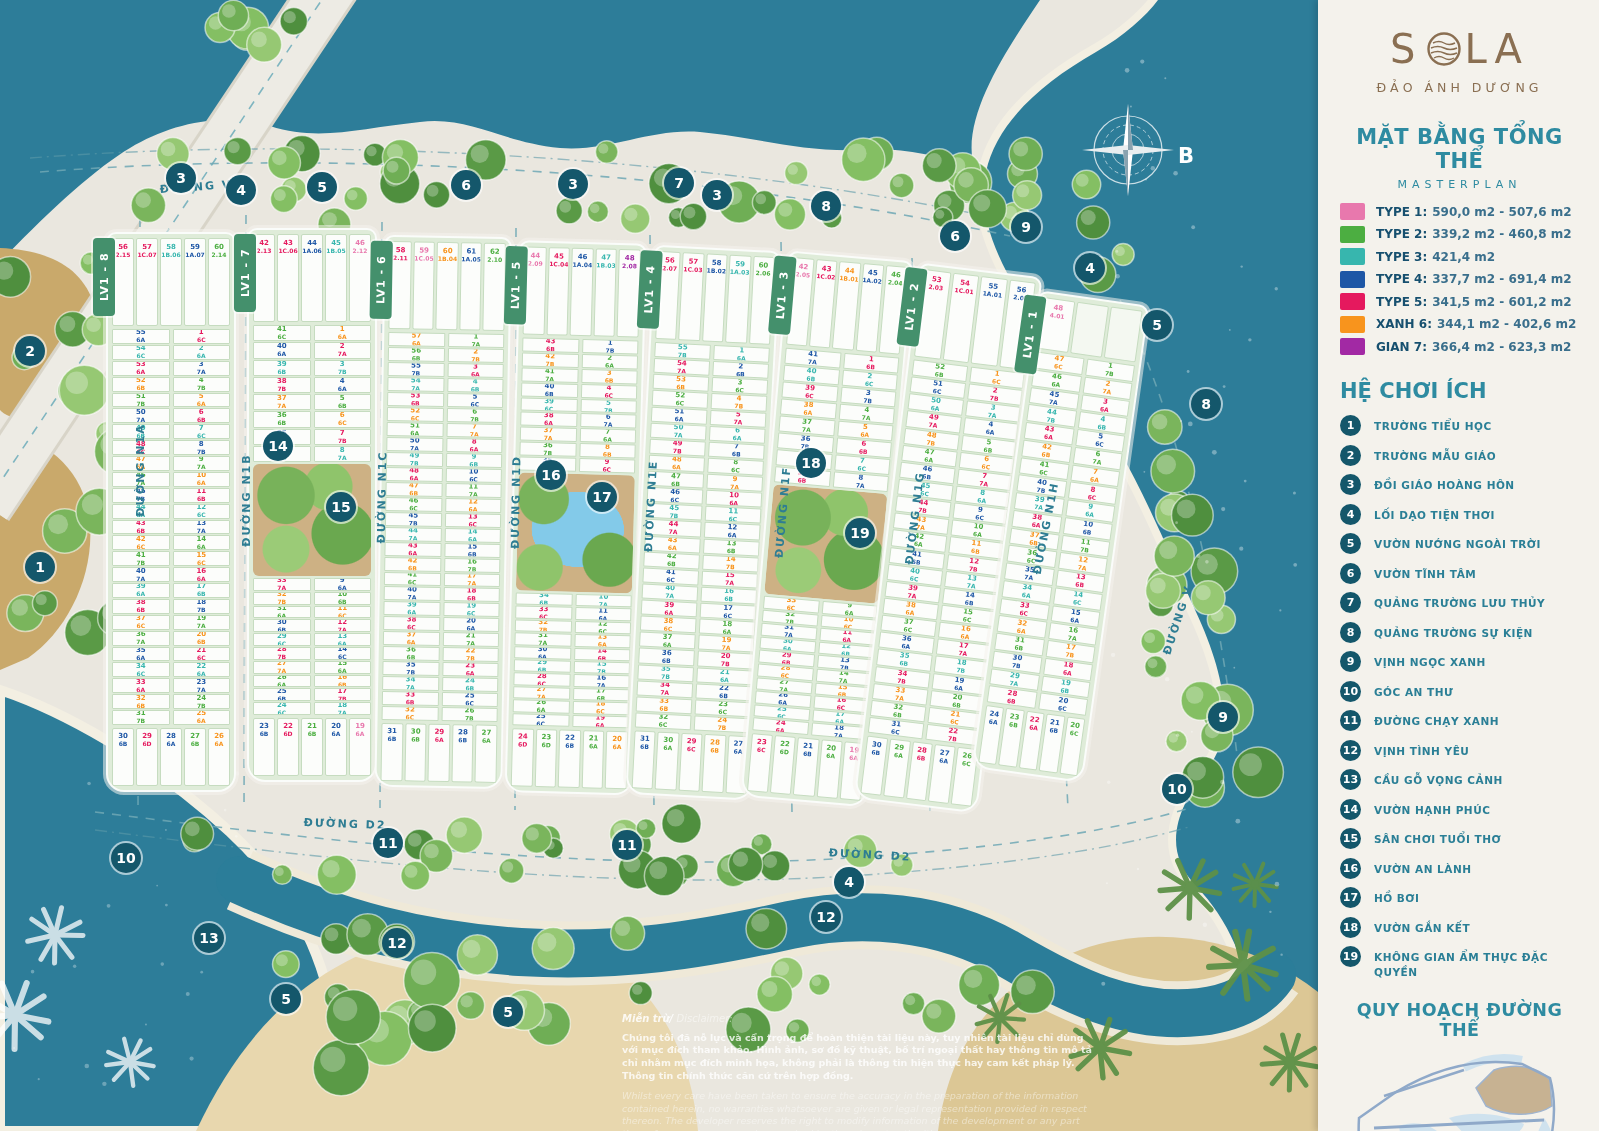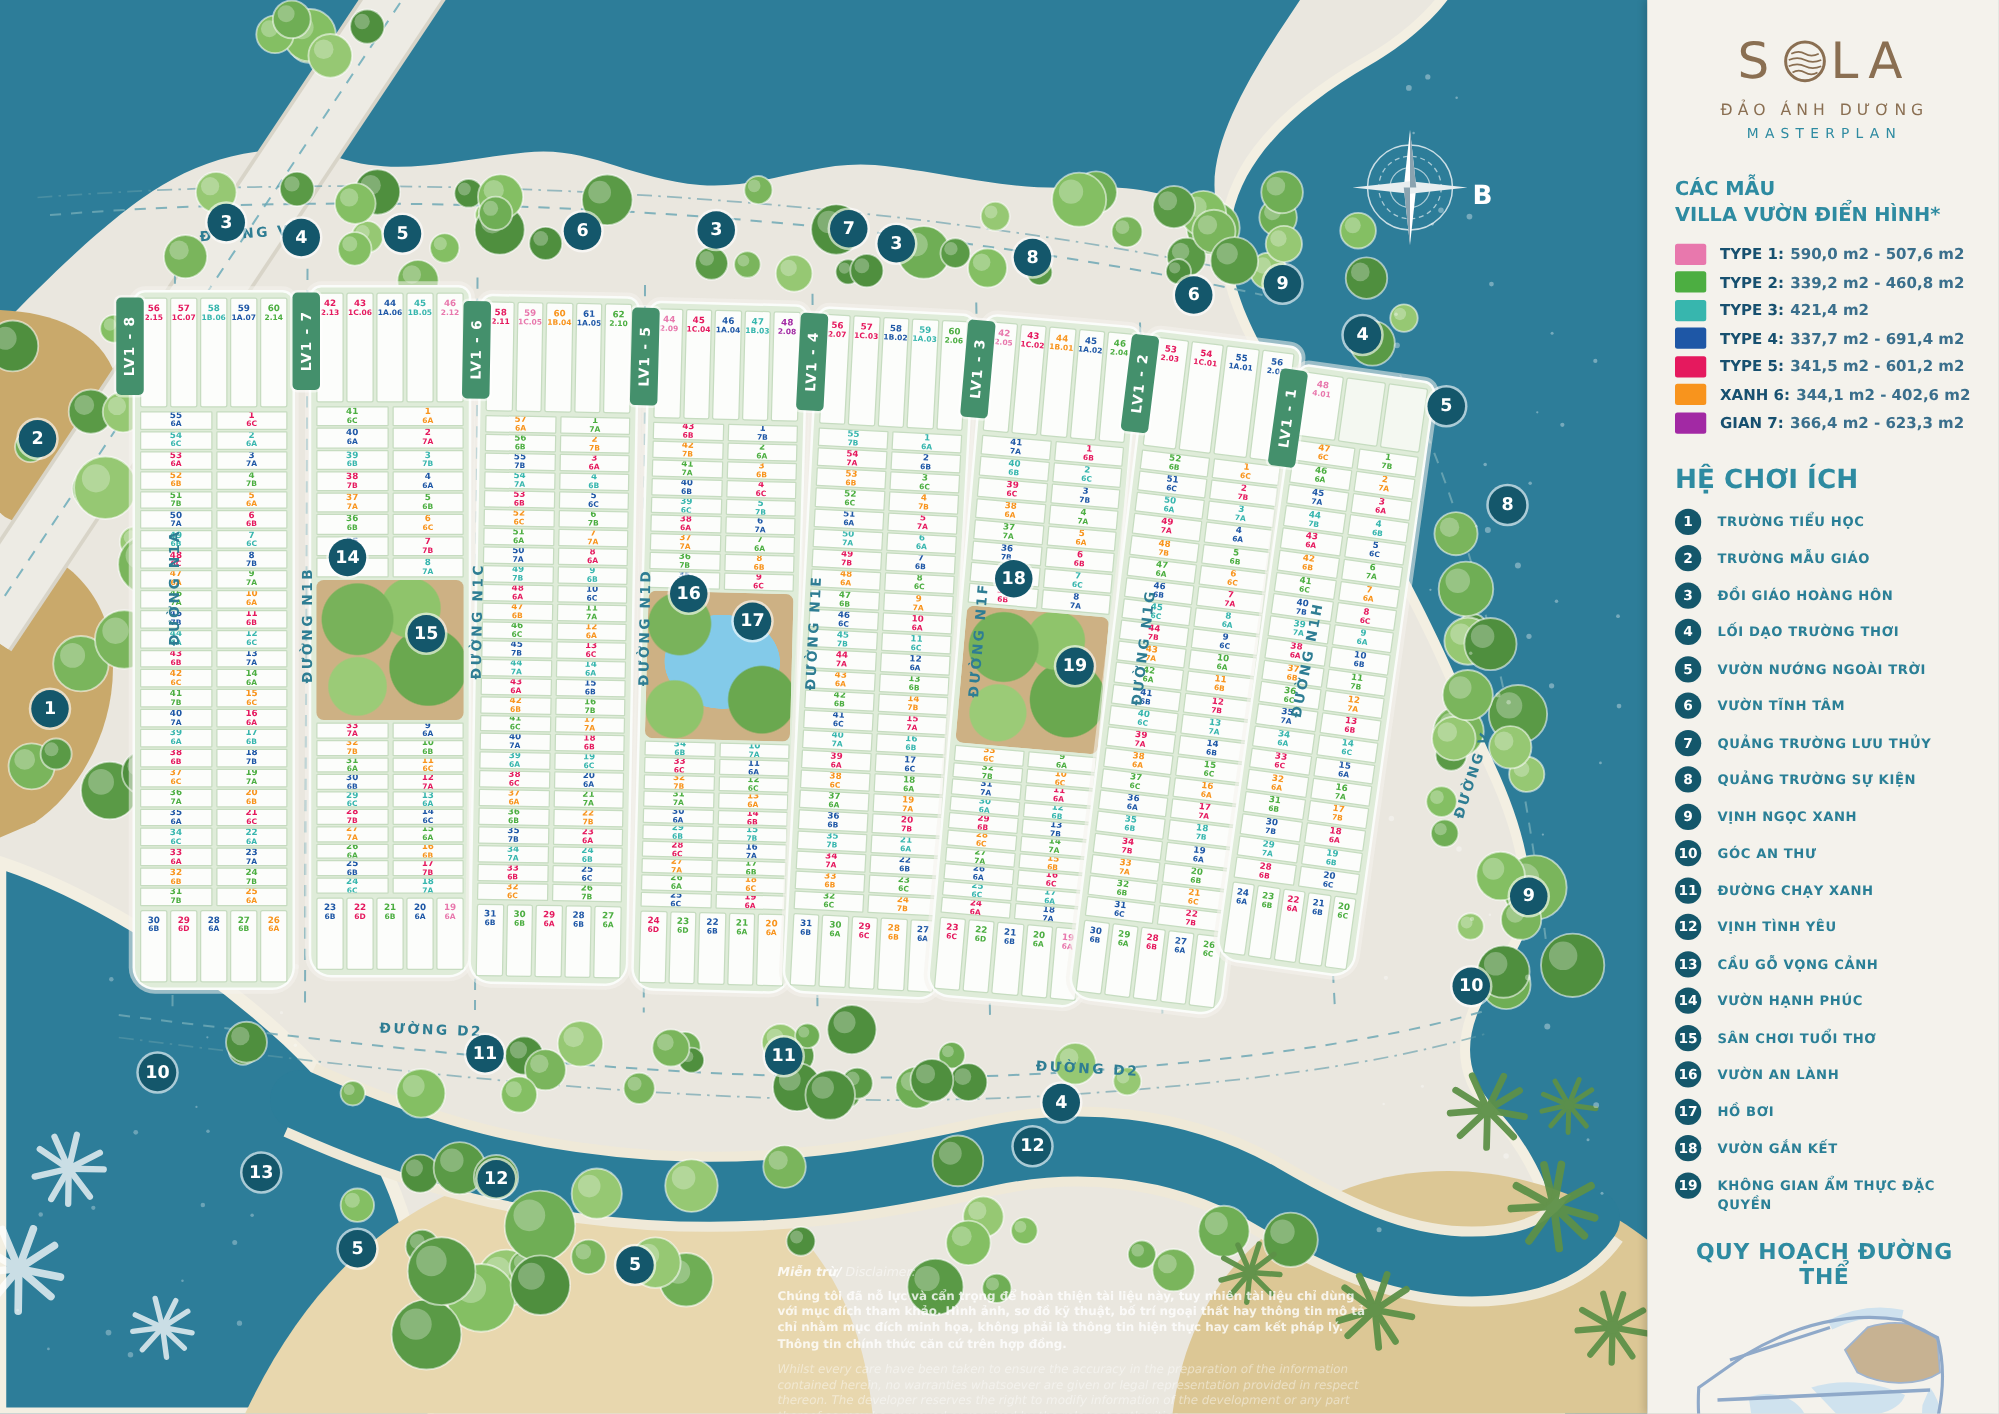--- a/index.html
+++ b/index.html
@@ -2784,26 +2784,23 @@
               <path d="M5,17 Q12,14 18,17 T31,17"></path>
               <path d="M5,22 Q12,19 18,22 T31,22"></path>
               <path d="M8,27 Q13,24 18,27 T28,27"></path>
             </g>
           </svg>
         </span>
         <span>LA</span>
       </div>
     <div class="logo-tagline">ĐẢO ÁNH DƯƠNG</div>
 
+    <div class="panel-title">MẶT BẰNG TỔNG THỂ</div>
     <div class="panel-subtitle">MASTERPLAN</div>
 
-    <div class="legend-heading">
-      <div>CÁC MẪU</div>
-      <div>VILLA VƯỜN ĐIỂN HÌNH*</div>
-    </div>
     <div class="type-list" id="type-list">
         <div class="type-row">
           <span class="type-swatch" style="background:#e878ad"></span>
           <span class="type-label">TYPE 1:</span>
           <span class="type-range">590,0 m2 - 507,6 m2</span>
         </div>
         <div class="type-row">
           <span class="type-swatch" style="background:#4cae41"></span>
           <span class="type-label">TYPE 2:</span>
           <span class="type-range">339,2 m2 - 460,8 m2</span>
@@ -2844,21 +2841,21 @@
         <div class="amen-row">
           <span class="amen-badge">2</span>
           <span class="amen-label">TRƯỜNG MẪU GIÁO</span>
         </div>
         <div class="amen-row">
           <span class="amen-badge">3</span>
           <span class="amen-label">ĐỒI GIÁO HOÀNG HÔN</span>
         </div>
         <div class="amen-row">
           <span class="amen-badge">4</span>
-          <span class="amen-label">LỐI DẠO TRƯỜNG THƠI</span>
+          <span class="amen-label">LỐI DẠO TIỆN THƠI</span>
         </div>
         <div class="amen-row">
           <span class="amen-badge">5</span>
           <span class="amen-label">VƯỜN NƯỚNG NGOÀI TRỜI</span>
         </div>
         <div class="amen-row">
           <span class="amen-badge">6</span>
           <span class="amen-label">VƯỜN TĨNH TÂM</span>
         </div>
         <div class="amen-row">

